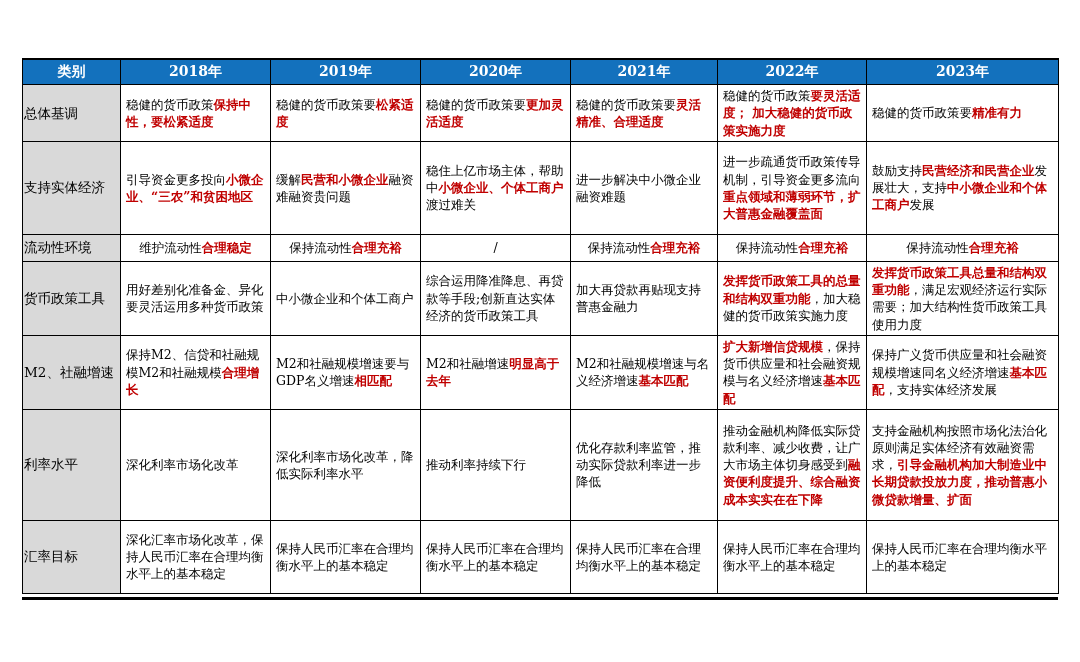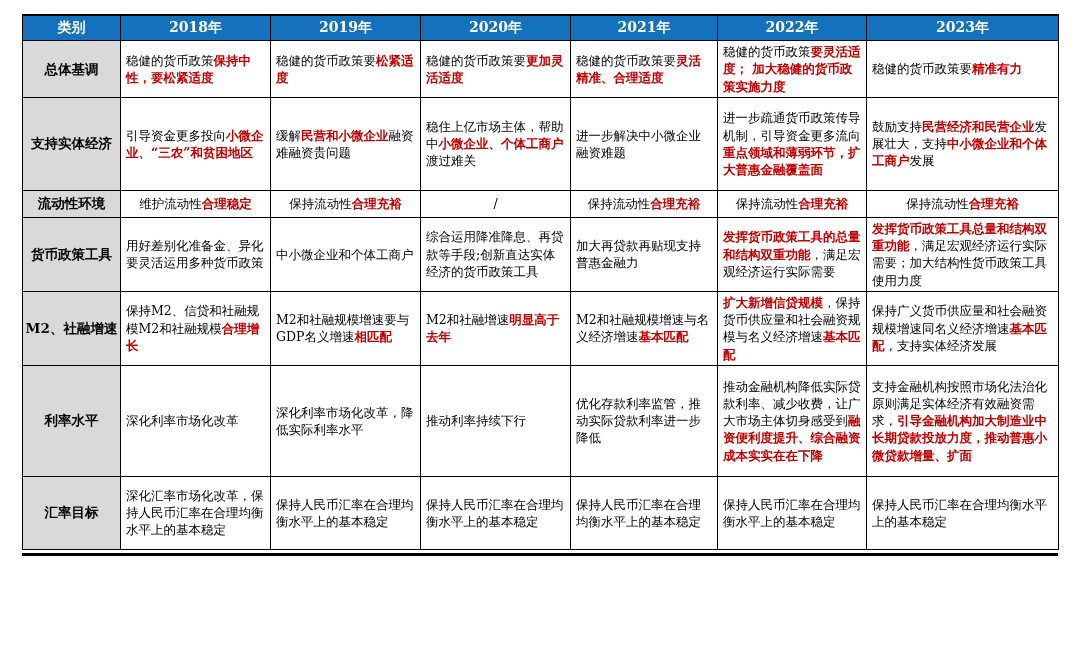--- a/index.html
+++ b/index.html
@@ -13,33 +13,34 @@
   .title-row {
     font-size:21px; font-weight:bold; letter-spacing:1px;
     margin:4px 0 12px 2px; white-space:nowrap;
   }
   .title-row .fig-num { color:#0000cc; margin:0 6px 0 6px; }
   .title-row .fig-text { margin-left:14px; }
 
   table.policy {
     border-collapse:collapse; table-layout:fixed; width:1036px;
     border-top:2.5px solid #000;
+    margin-top:44px;
   }
   table.policy th {
     background:#1371bd; color:#ffffff;
     font-size:14px; font-weight:bold; text-align:center;
     border:1px solid #000; padding:2px 2px; height:20px;
   }
   table.policy td {
     border:1px solid #000; vertical-align:middle;
     font-size:12.5px; line-height:1.38; padding:2px 5px;
     word-break:break-all;
   }
   table.policy td.category {
-    background:#d9d9d9; text-align:center; font-weight:bold;
+    background:#d9d9d9; text-align:left; font-weight:normal;
     font-size:13.5px; padding:2px 1px; word-break:keep-all;
   }
   tbody tr:nth-child(1) td { height:50px; }
   tbody tr:nth-child(2) td { height:88px; }
   tbody tr:nth-child(3) td { height:22px;text-align:center; }
   tbody tr:nth-child(4) td { height:68px; }
   tbody tr:nth-child(5) td { height:68px; }
   tbody tr:nth-child(6) td { height:106px; }
   tbody tr:nth-child(7) td { height:68px; }
 
@@ -108,21 +109,21 @@
           <td><span>保持流动性</span><span class="seg-red seg-bold">合理充裕</span></td>
           <td><span>保持流动性</span><span class="seg-red seg-bold">合理充裕</span></td>
           <td><span>保持流动性</span><span class="seg-red seg-bold">合理充裕</span></td>
         </tr>
         <tr>
           <td class="category">货币政策工具</td>
           <td><span>用好差别化准备金、异化 要灵活运用多种货币政策</span></td>
           <td><span>中小微企业和个体工商户</span></td>
           <td><span>综合运用降准降息、再贷款等手段;创新直达实体经济的货币政策工具</span></td>
           <td><span>加大再贷款再贴现支持普惠金融力</span></td>
-          <td><span class="seg-red seg-bold">发挥货币政策工具的总量和结构双重功能</span><span>，满足宏观经济运行实际需要</span></td>
+          <td><span class="seg-red seg-bold">发挥货币政策工具的总量和结构双重功能</span><span>，加大稳健的货币政策实施力度</span></td>
           <td><span class="seg-red seg-bold">发挥货币政策工具总量和结构双重功能</span><span>，满足宏观经济运行实际需要；加大结构性货币政策工具使用力度</span></td>
         </tr>
         <tr>
           <td class="category">M2、社融增速</td>
           <td><span>保持M2、信贷和社融规模M2和社融规模</span><span class="seg-red seg-bold">合理增长</span></td>
           <td><span>M2和社融规模增速要与GDP名义增速</span><span class="seg-red seg-bold">相匹配</span></td>
           <td><span>M2和社融增速</span><span class="seg-red seg-bold">明显高于去年</span></td>
           <td><span>M2和社融规模增速与名义经济增速</span><span class="seg-red seg-bold">基本匹配</span></td>
           <td><span class="seg-red seg-bold">扩大新增信贷规模</span><span>，保持货币供应量和社会融资规模与名义经济增速</span><span class="seg-red seg-bold">基本匹配</span></td>
           <td><span>保持广义货币供应量和社会融资规模增速同名义经济增速</span><span class="seg-red seg-bold">基本匹配</span><span>，支持实体经济发展</span></td>

